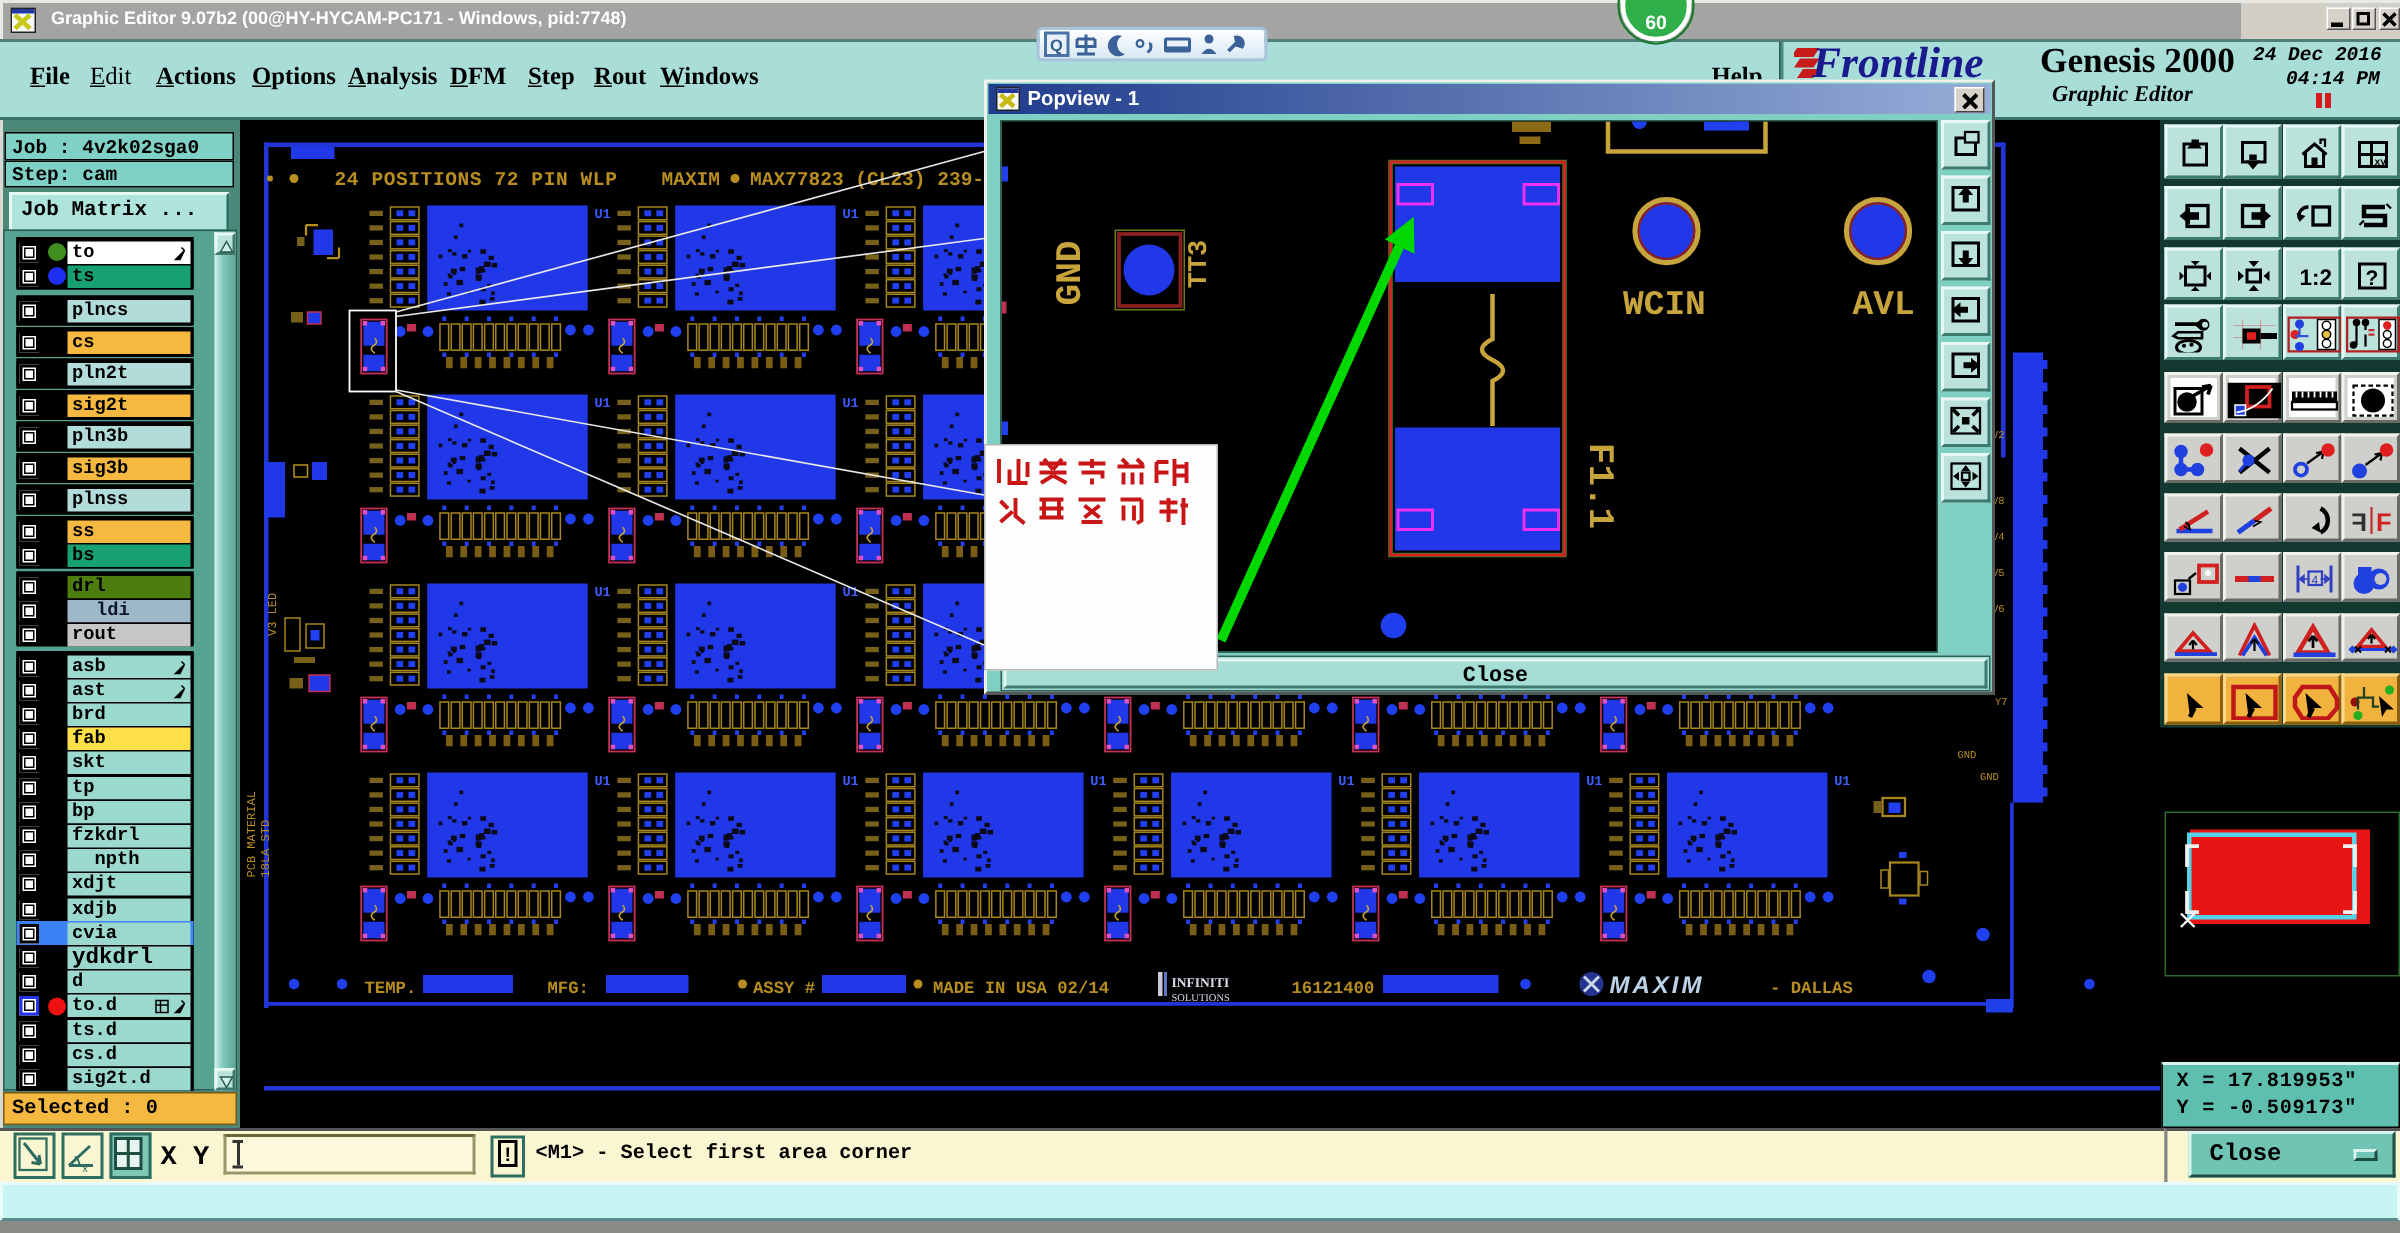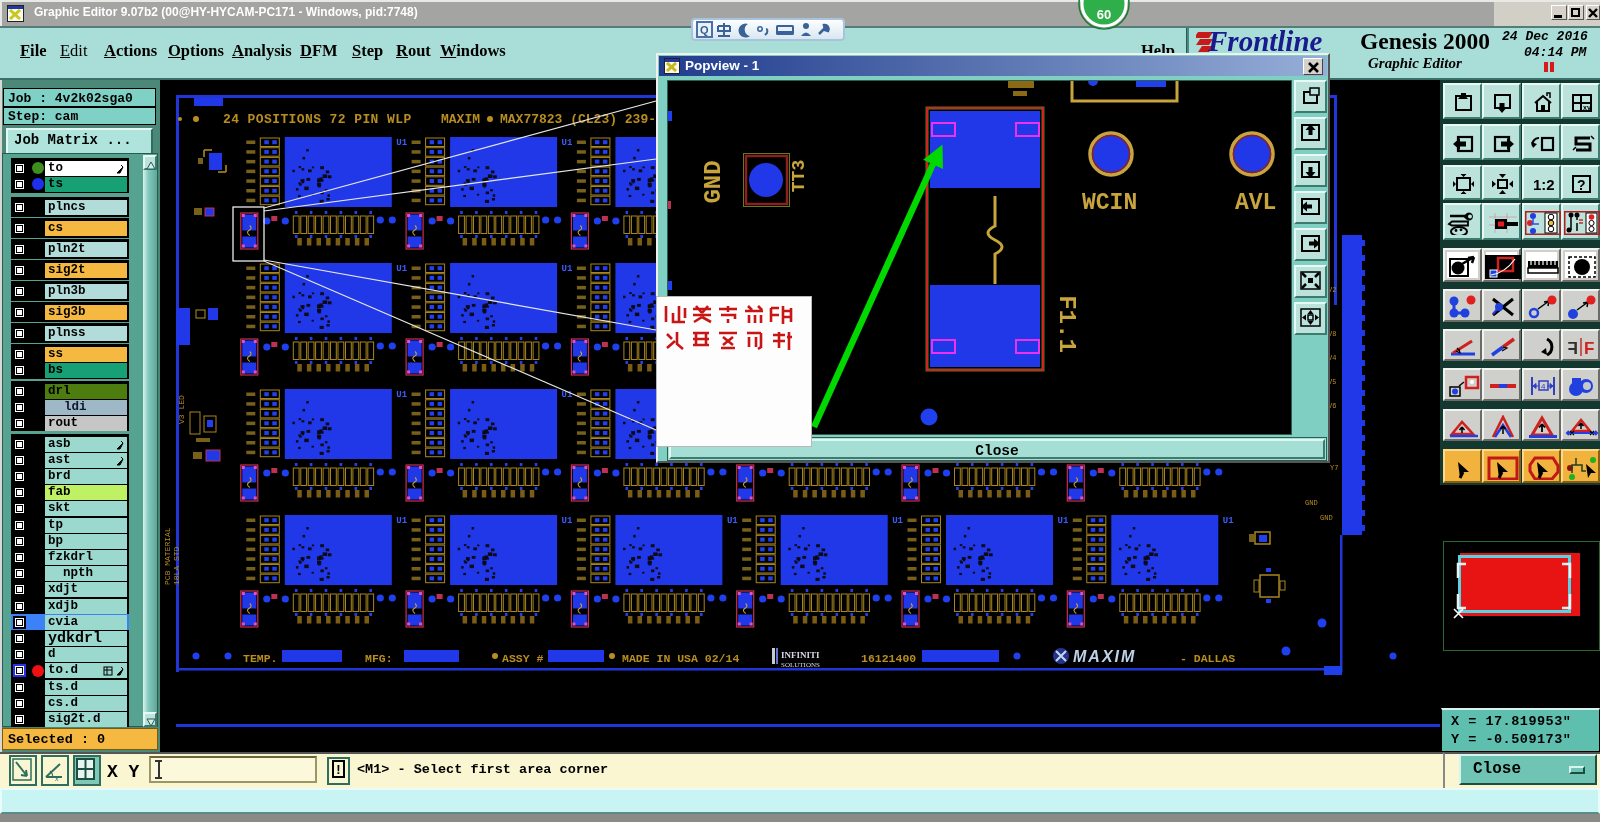--- a/index.html
+++ b/index.html
@@ -266,21 +266,21 @@
     <div class="ab" style="left:2px;top:1.5px;width:13px;height:13px;background:#fff;border:2px solid #000">
       <div style="width:7px;height:7px;border:1.6px solid #000;margin:1px"></div>
     </div>
     <div class="ab mono" style="left:34px;top:0.5px;width:82px;height:15px;background:#9BD8CE;font-size:12.5px;line-height:15px;padding-left:3px;color:#000">brd</div>
   </div>
 
 <div class="ab" style="left:11px;top:484.6px;width:118px;height:16px;background:#000">
     <div class="ab" style="left:2px;top:1.5px;width:13px;height:13px;background:#fff;border:2px solid #000">
       <div style="width:7px;height:7px;border:1.6px solid #000;margin:1px"></div>
     </div>
-    <div class="ab mono" style="left:34px;top:0.5px;width:82px;height:15px;background:#bef264;font-size:12.5px;line-height:15px;padding-left:3px;color:#000">fab</div>
+    <div class="ab mono" style="left:34px;top:0.5px;width:82px;height:15px;background:#fde047;font-size:12.5px;line-height:15px;padding-left:3px;color:#000">fab</div>
   </div>
 
 <div class="ab" style="left:11px;top:500.8px;width:118px;height:16px;background:#000">
     <div class="ab" style="left:2px;top:1.5px;width:13px;height:13px;background:#fff;border:2px solid #000">
       <div style="width:7px;height:7px;border:1.6px solid #000;margin:1px"></div>
     </div>
     <div class="ab mono" style="left:34px;top:0.5px;width:82px;height:15px;background:#9BD8CE;font-size:12.5px;line-height:15px;padding-left:3px;color:#000">skt</div>
   </div>
 
 <div class="ab" style="left:11px;top:517.0px;width:118px;height:16px;background:#000">

